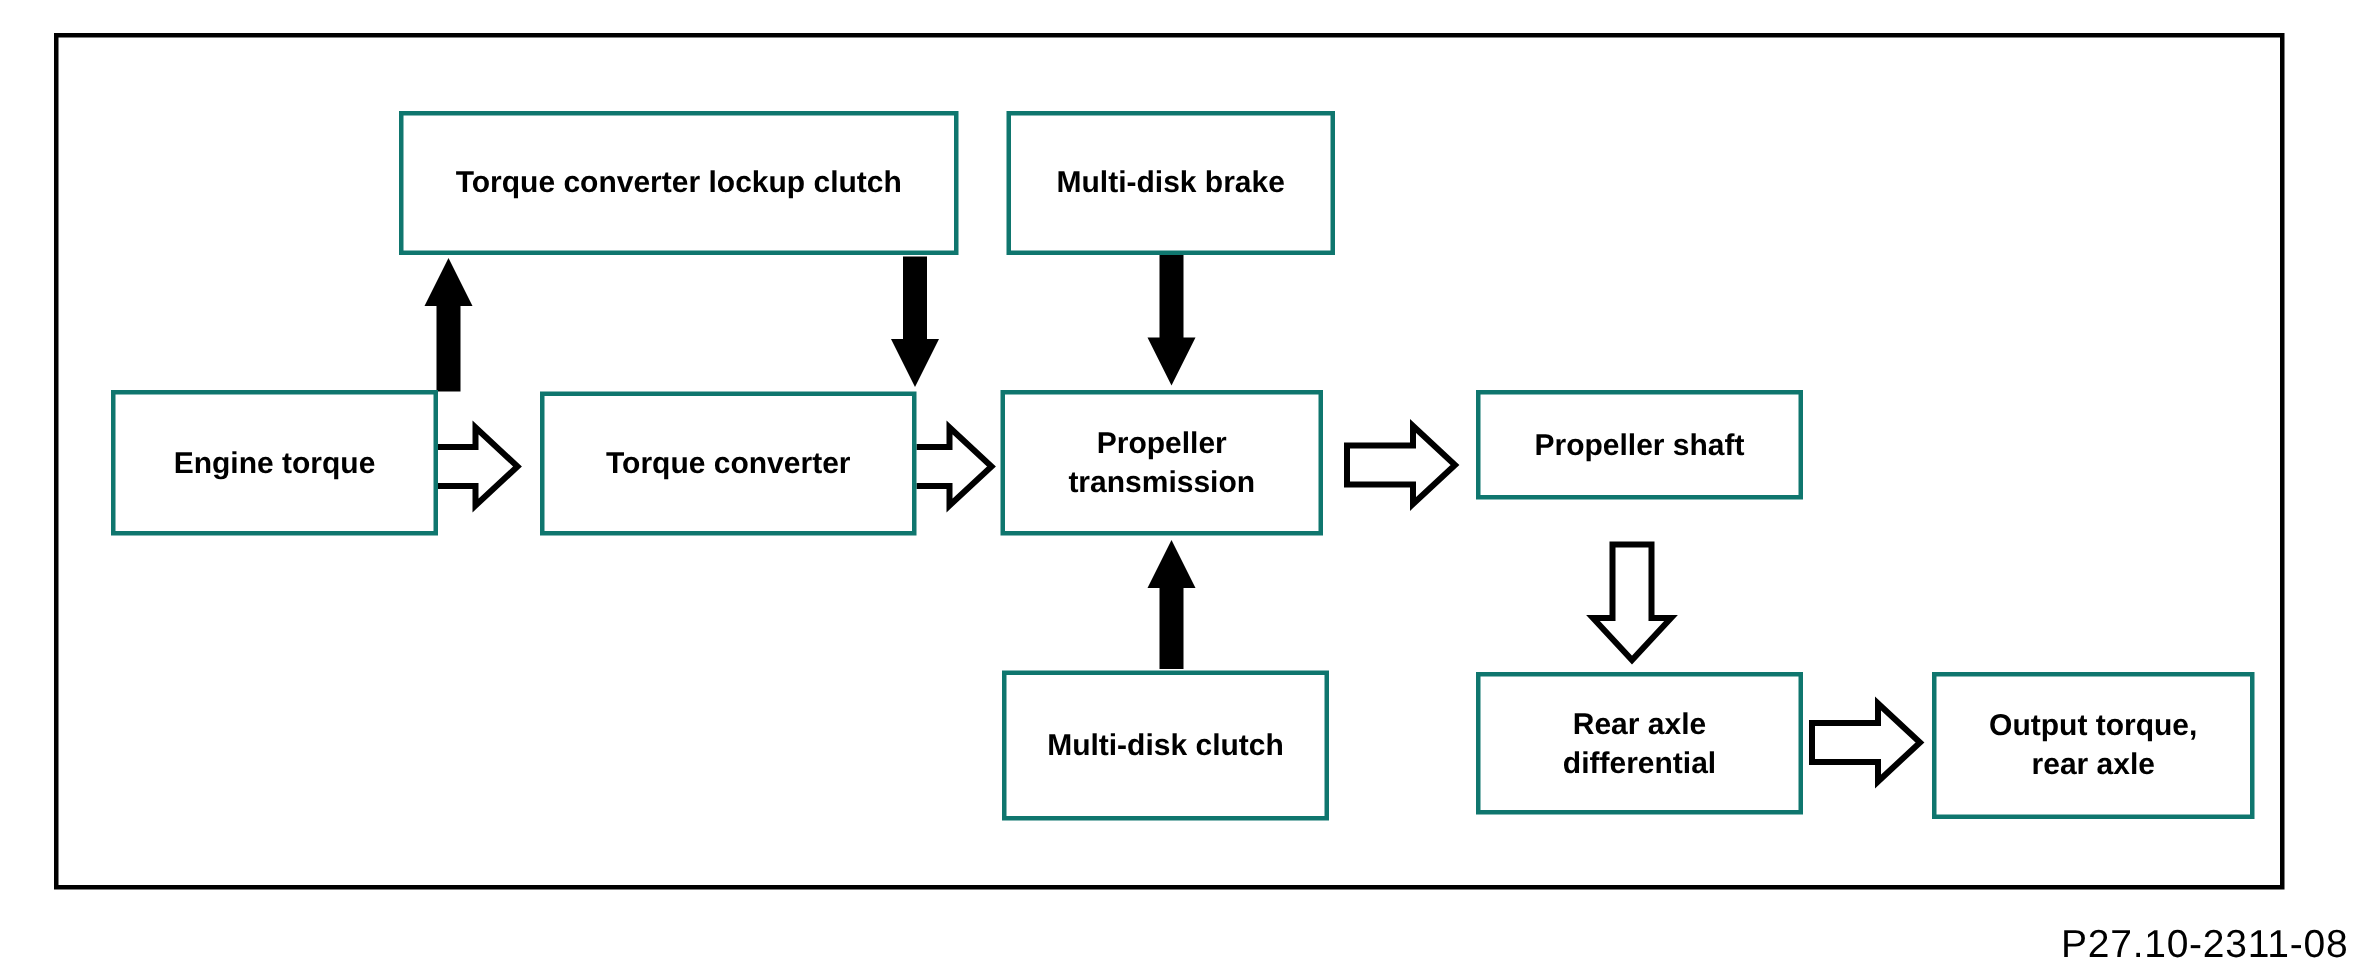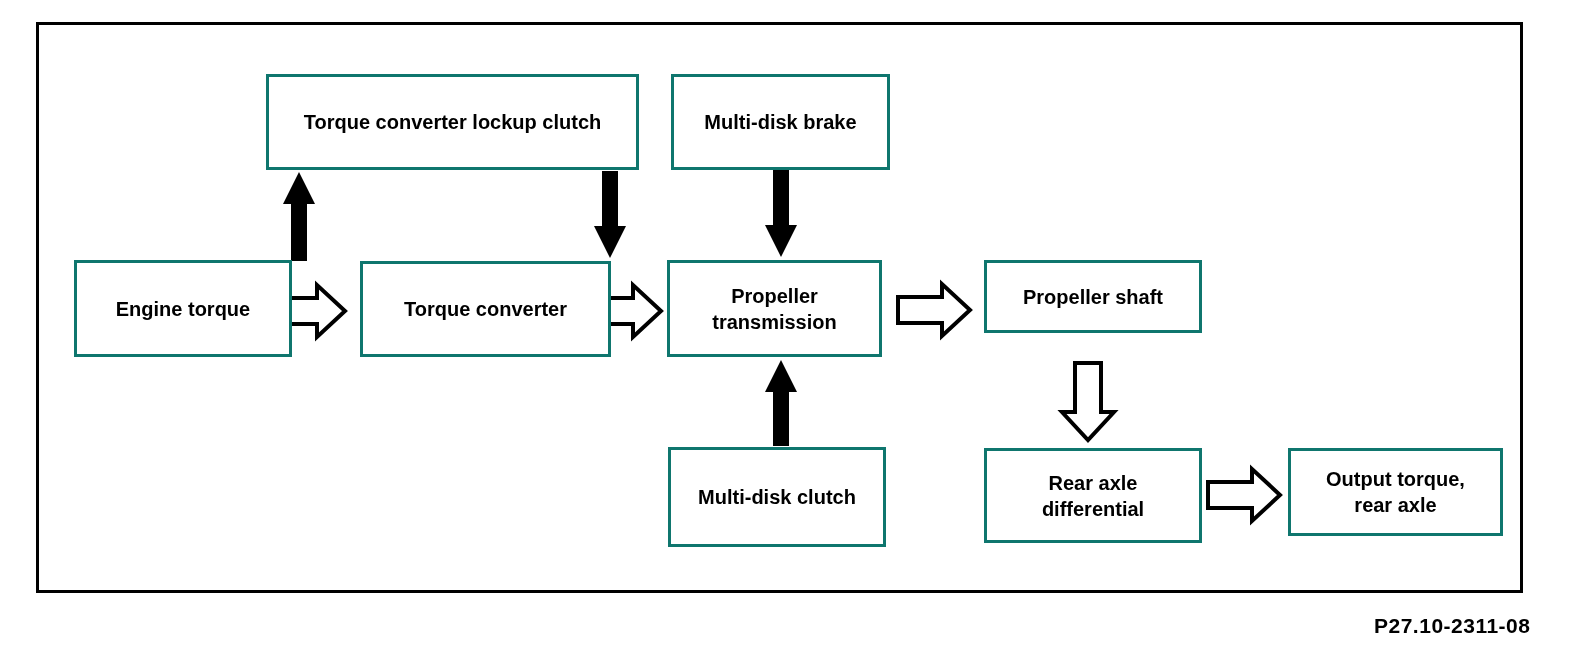--- a/index.html
+++ b/index.html
@@ -12,21 +12,21 @@
     border:3px solid #000;box-sizing:border-box;background:#fff;
   }
   .arrow-layer{position:absolute;left:0;top:0;width:1584px;height:648px;}
   .box{
     position:absolute;box-sizing:border-box;border:3px solid #0f766e;background:#fff;
     display:flex;align-items:center;justify-content:center;text-align:center;
     font-weight:bold;font-size:20px;line-height:1.3;white-space:pre-line;
     padding:4px 8px;
   }
   .figure-code{
-    position:absolute;left:1374px;top:614px;font-size:21px;font-weight:bold;
+    position:absolute;left:1374px;top:614px;font-size:26px;font-weight:normal;
     letter-spacing:0.5px;
   }
   .hollow{fill:#ffffff;stroke:#000000;stroke-width:4;stroke-linejoin:miter;}
   .solid{fill:#000000;stroke:none;}
 </style>
 </head>
 <body>
 
 <div class="frame"></div>
 
@@ -55,16 +55,16 @@
 <div class="box" style="left:667px;top:260px;width:215px;height:97px;">Propeller
 transmission</div>
 
 <div class="box" style="left:984px;top:260px;width:218px;height:73px;">Propeller shaft</div>
 
 <div class="box" style="left:668px;top:447px;width:218px;height:100px;">Multi-disk clutch</div>
 
 <div class="box" style="left:984px;top:448px;width:218px;height:95px;">Rear axle
 differential</div>
 
-<div class="box" style="left:1288px;top:448px;width:215px;height:88px;">Output torque,
+<div class="box" style="left:1288px;top:448px;width:215px;height:98px;">Output torque,
 rear axle</div>
 
 <div class="figure-code">P27.10-2311-08</div>
 
 </body></html>

